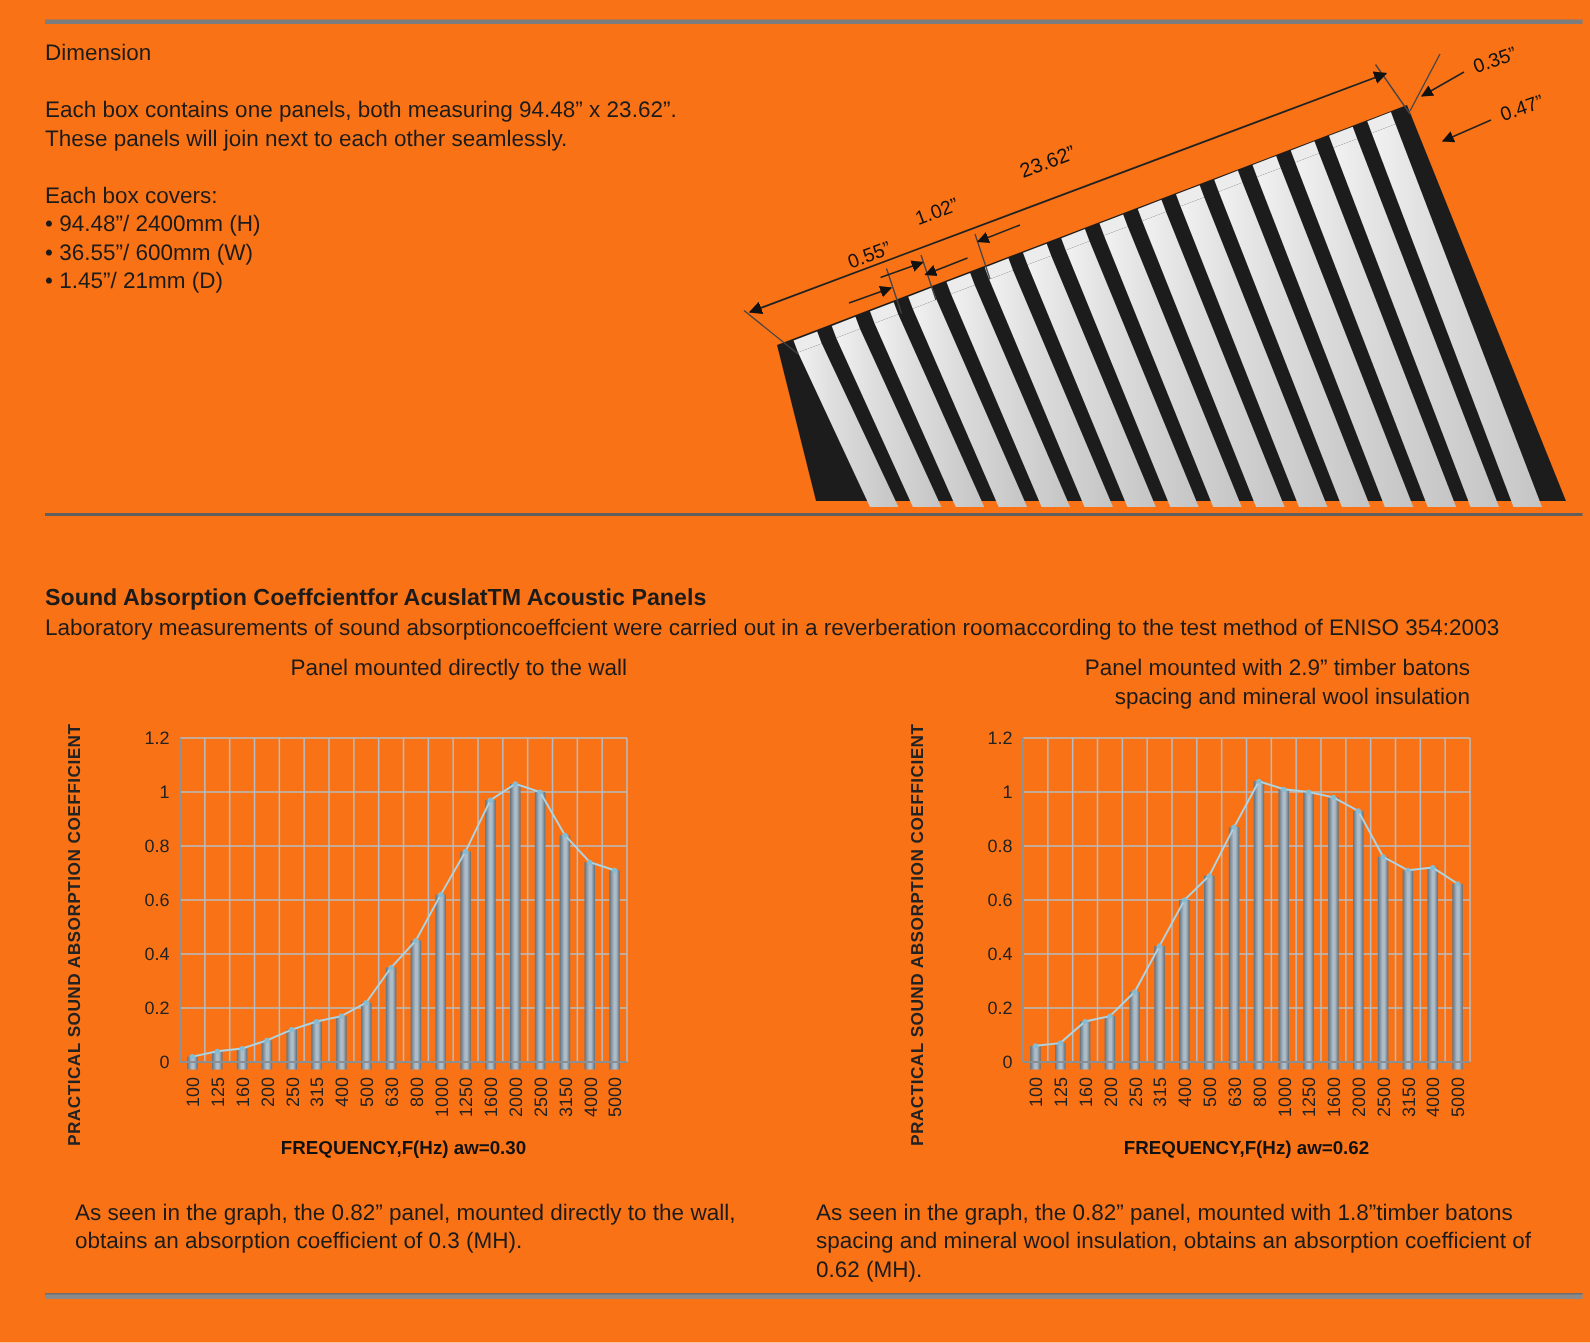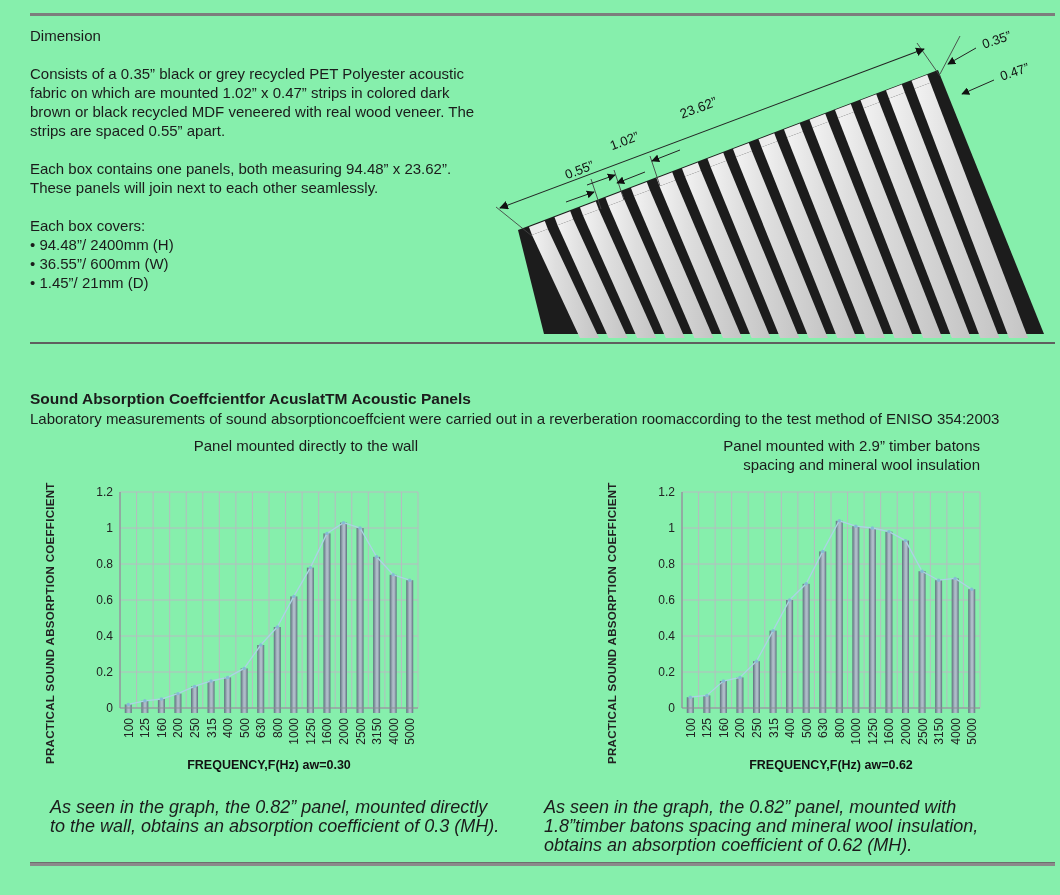--- a/index.html
+++ b/index.html
@@ -1,16 +1,16 @@
 <!DOCTYPE html>
 <html><head>
 <meta charset="utf-8">
 <style>
   html,body{margin:0;padding:0;background:#ffffff;}
-  .page{position:relative;width:1060px;height:895px;background:#86efac;overflow:hidden;
+  .page{position:relative;width:1060px;height:895px;background:#f97316;overflow:hidden;
         font-family:"Liberation Sans", sans-serif;color:#1b1b1b;}
   .rule{position:absolute;left:30px;width:1025px;background:#7d7d7d;}
   .rule-top{top:13px;height:3px;}
   .rule-mid{top:342px;height:2px;background:#5f5f5f;}
   .rule-bottom{top:862px;height:3px;background:#8a8a8a;border-top:1px solid #6e6e6e;}
   .dimension-block{position:absolute;left:30px;top:26px;width:455px;font-size:15px;line-height:19px;}
   .dimension-block .sec-title{margin:0 0 19px 0;font-size:15px;font-weight:400;}
   .dimension-block p{margin:0 0 19px 0;}
   .bullets div{line-height:19px;}
   .diagram{position:absolute;left:488px;top:16px;width:572px;height:322px;overflow:hidden;}
@@ -20,35 +20,34 @@
   .chart-block.left{left:30px;width:480px;}
   .chart-block.right{left:540px;width:510px;}
   .chart-title{height:42px;font-size:15px;text-align:right;line-height:19px;}
   .chart-block.left .chart-title{margin-left:90px;width:298px;}
   .chart-block.right .chart-title{margin-left:142px;width:298px;}
   .chart-body{display:flex;align-items:flex-start;}
   .chart-block.left .chart-body{padding-left:14px;}
   .chart-block.right .chart-body{padding-left:66px;}
   .ylabel{writing-mode:vertical-rl;transform:rotate(180deg);height:290px;width:26px;
           font-size:11.5px;font-weight:700;letter-spacing:.3px;text-align:center;color:#222;}
-  .caption{font-size:18px;line-height:19px;margin-top:20px;font-style:italic;}
+  .caption{font-size:15px;line-height:19px;margin-top:20px;}
   .chart-block.left .caption{margin-left:20px;width:455px;}
   .chart-block.right .caption{margin-left:4px;width:490px;}
   svg text{font-family:"Liberation Sans", sans-serif;}
 </style>
 </head>
 <body>
 
 <div class="page">
 
   <div class="rule rule-top"></div>
 
   <div class="dimension-block">
     <div class="sec-title">Dimension</div>
-    <p>Consists of a 0.35” black or grey recycled PET Polyester acoustic fabric on which are mounted 1.02” x 0.47” strips in colored dark brown or black recycled MDF veneered with real wood veneer. The strips are spaced 0.55” apart.</p>
     <p>Each box contains one panels, both measuring 94.48” x 23.62”. These panels will join next to each other seamlessly.</p>
     <div>Each box covers:</div>
     <div class="bullets">
       <div>• 94.48”/ 2400mm (H)</div>
       <div>• 36.55”/ 600mm (W)</div>
       <div>• 1.45”/ 21mm (D)</div>
     </div>
   </div>
 
   <div class="diagram">

